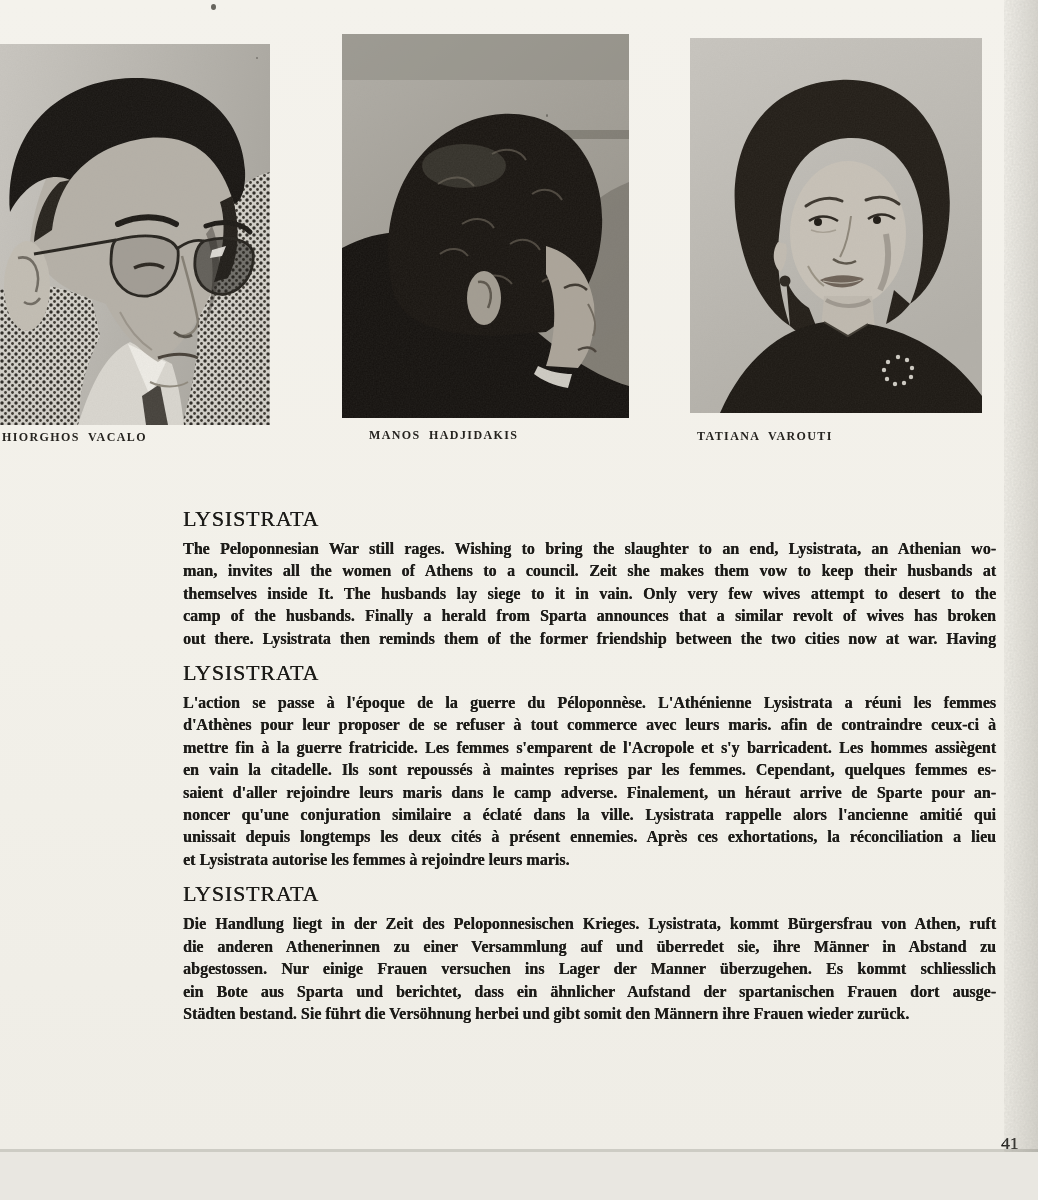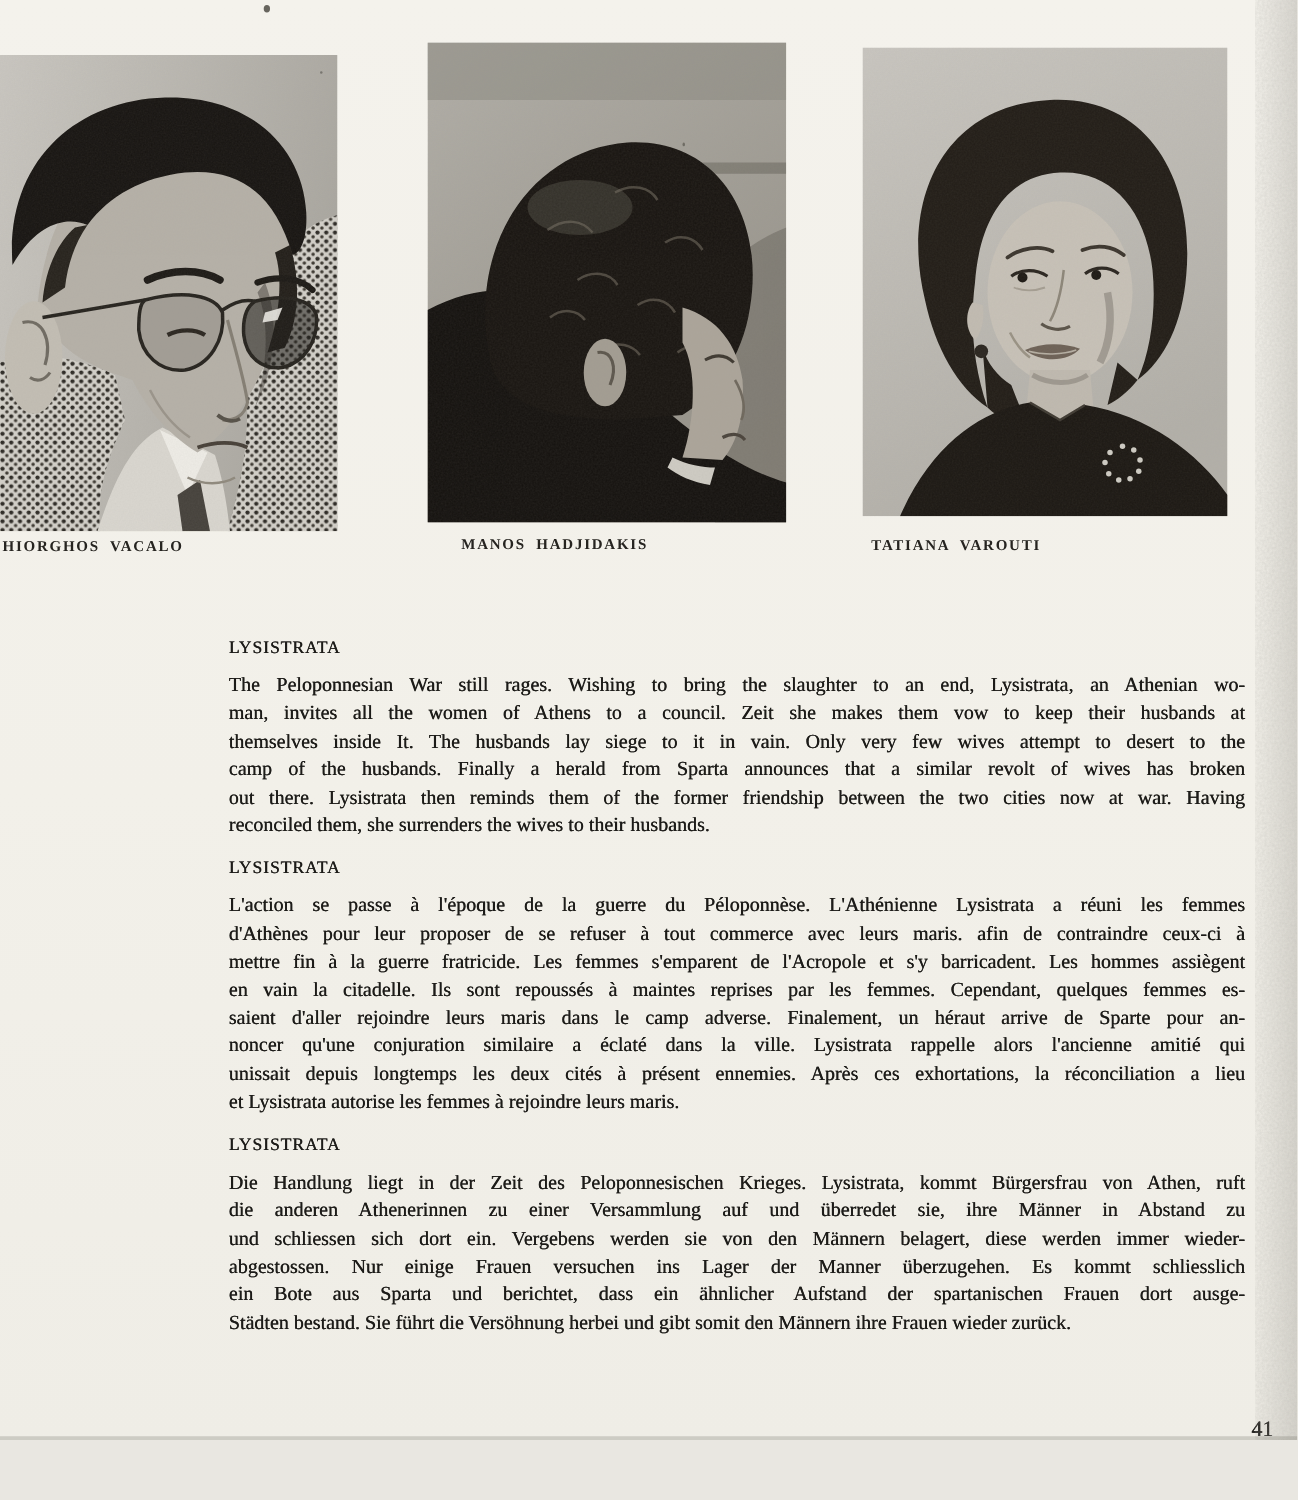--- a/index.html
+++ b/index.html
@@ -4,23 +4,23 @@
 <style>
   html,body{margin:0;padding:0;}
   body{width:1038px;height:1200px;background:#e9e7e1;font-family:"Liberation Serif", serif;}
   #page{position:relative;width:1038px;height:1152px;overflow:hidden;
         background:linear-gradient(180deg,#f4f2ec 0%,#f2f0e9 55%,#efede6 100%);}
   .photo{position:absolute;line-height:0;}
   .photo svg{display:block;}
   .caption{position:absolute;font-weight:700;font-size:12px;letter-spacing:1.4px;word-spacing:4px;
            color:#262420;line-height:14px;white-space:nowrap;}
   #text-column{position:absolute;left:183px;top:509px;width:813px;color:#1d1c19;}
-  .sec-heading{font-size:14px;font-weight:400;letter-spacing:0.8px;margin:0 0 9px 0;line-height:20px;
+  .sec-heading{font-size:22px;font-weight:400;letter-spacing:0.8px;margin:0 0 9px 0;line-height:20px;
                text-shadow:0.3px 0 0 currentColor;}
-  .para{margin:0 0 13px 0;}
+  .para{margin:0 0 13px 0;font-weight:bold;}
   .line{font-size:16px;line-height:22.4px;text-align:justify;text-align-last:justify;
         text-shadow:0.25px 0 0 currentColor;}
   .line.last{text-align-last:left;}
   .pagenum{position:absolute;left:1001px;top:1133px;font-size:17.5px;color:#1d1c19;
            text-shadow:0.3px 0 0 currentColor;}
   .speck{position:absolute;background:#44413b;border-radius:50%;}
   #edge-right{position:absolute;top:0;right:0;width:34px;height:1200px;
               background:linear-gradient(to right,rgba(150,147,139,0) 0%,rgba(150,147,139,0.28) 100%);}
   #edge-right svg{position:absolute;top:0;right:0;}
   #edge-bottom{position:absolute;left:0;bottom:0;width:100%;height:3px;background:rgba(120,117,109,0.28);}
@@ -200,42 +200,40 @@
 
   <div id="text-column">
     <section>
       <h2 class="sec-heading">LYSISTRATA</h2>
       <div class="para">
           <div class="line">The Peloponnesian War still rages. Wishing to bring the slaughter to an end, Lysistrata, an Athenian wo-</div>
           <div class="line">man, invites all the women of Athens to a council. Zeit she makes them vow to keep their husbands at</div>
           <div class="line">themselves inside It. The husbands lay siege to it in vain. Only very few wives attempt to desert to the</div>
           <div class="line">camp of the husbands. Finally a herald from Sparta announces that a similar revolt of wives has broken</div>
           <div class="line">out there. Lysistrata then reminds them of the former friendship between the two cities now at war. Having</div>
-          <div class="line last">reconciled them, she surrenders the wives to their husbands.</div>
         </div>
     </section>
     <section>
       <h2 class="sec-heading">LYSISTRATA</h2>
       <div class="para">
           <div class="line">L'action se passe à l'époque de la guerre du Péloponnèse. L'Athénienne Lysistrata a réuni les femmes</div>
           <div class="line">d'Athènes pour leur proposer de se refuser à tout commerce avec leurs maris. afin de contraindre ceux-ci à</div>
           <div class="line">mettre fin à la guerre fratricide. Les femmes s'emparent de l'Acropole et s'y barricadent. Les hommes assiègent</div>
           <div class="line">en vain la citadelle. Ils sont repoussés à maintes reprises par les femmes. Cependant, quelques femmes es-</div>
           <div class="line">saient d'aller rejoindre leurs maris dans le camp adverse. Finalement, un héraut arrive de Sparte pour an-</div>
           <div class="line">noncer qu'une conjuration similaire a éclaté dans la ville. Lysistrata rappelle alors l'ancienne amitié qui</div>
           <div class="line">unissait depuis longtemps les deux cités à présent ennemies. Après ces exhortations, la réconciliation a lieu</div>
           <div class="line last">et Lysistrata autorise les femmes à rejoindre leurs maris.</div>
         </div>
     </section>
     <section>
       <h2 class="sec-heading">LYSISTRATA</h2>
       <div class="para">
           <div class="line">Die Handlung liegt in der Zeit des Peloponnesischen Krieges. Lysistrata, kommt Bürgersfrau von Athen, ruft</div>
           <div class="line">die anderen Athenerinnen zu einer Versammlung auf und überredet sie, ihre Männer in Abstand zu</div>
-          <div class="line">und schliessen sich dort ein. Vergebens werden sie von den Männern belagert, diese werden immer wieder-</div>
           <div class="line">abgestossen. Nur einige Frauen versuchen ins Lager der Manner überzugehen. Es kommt schliesslich</div>
           <div class="line">ein Bote aus Sparta und berichtet, dass ein ähnlicher Aufstand der spartanischen Frauen dort ausge-</div>
           <div class="line last">Städten bestand. Sie führt die Versöhnung herbei und gibt somit den Männern ihre Frauen wieder zurück.</div>
         </div>
     </section>
   </div>
 
   <div class="pagenum">41</div>
 
   <div class="speck" style="left:211px;top:4px;width:5px;height:6px;opacity:0.8;"></div>

